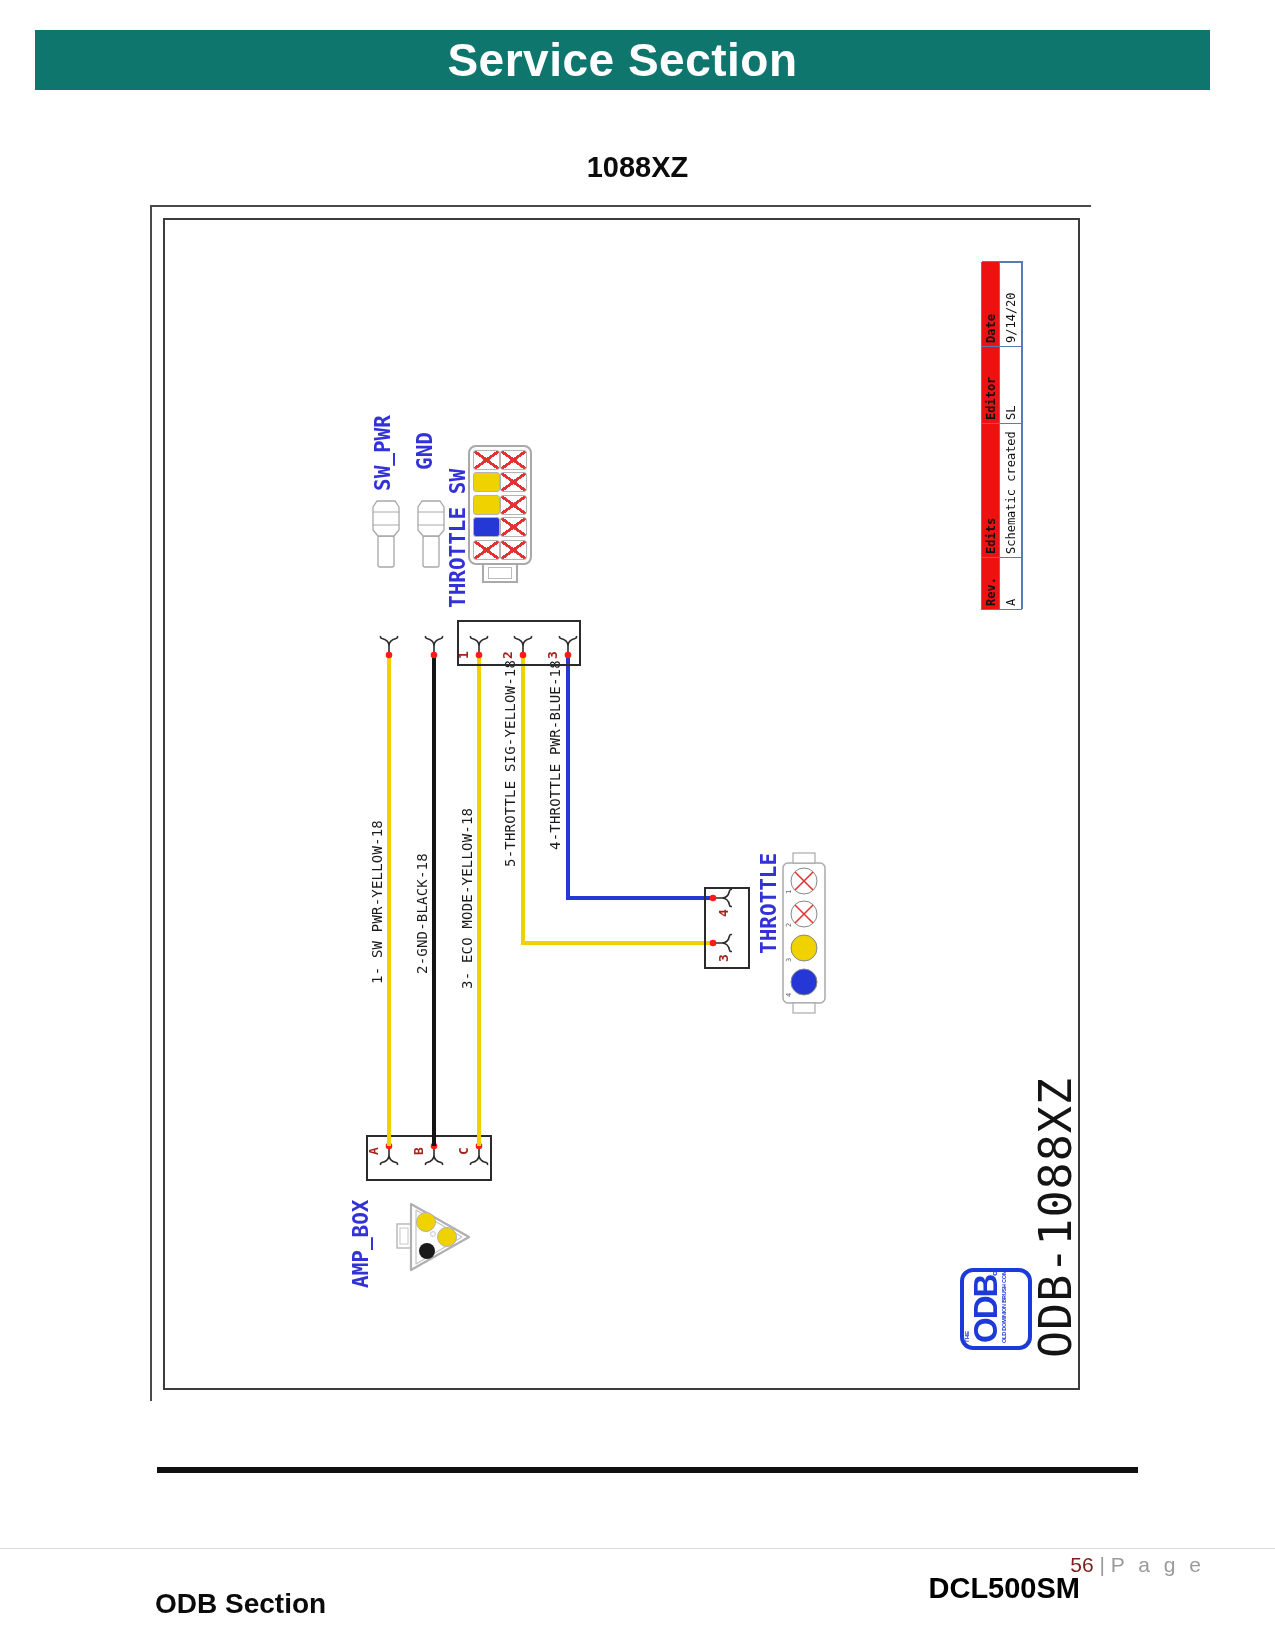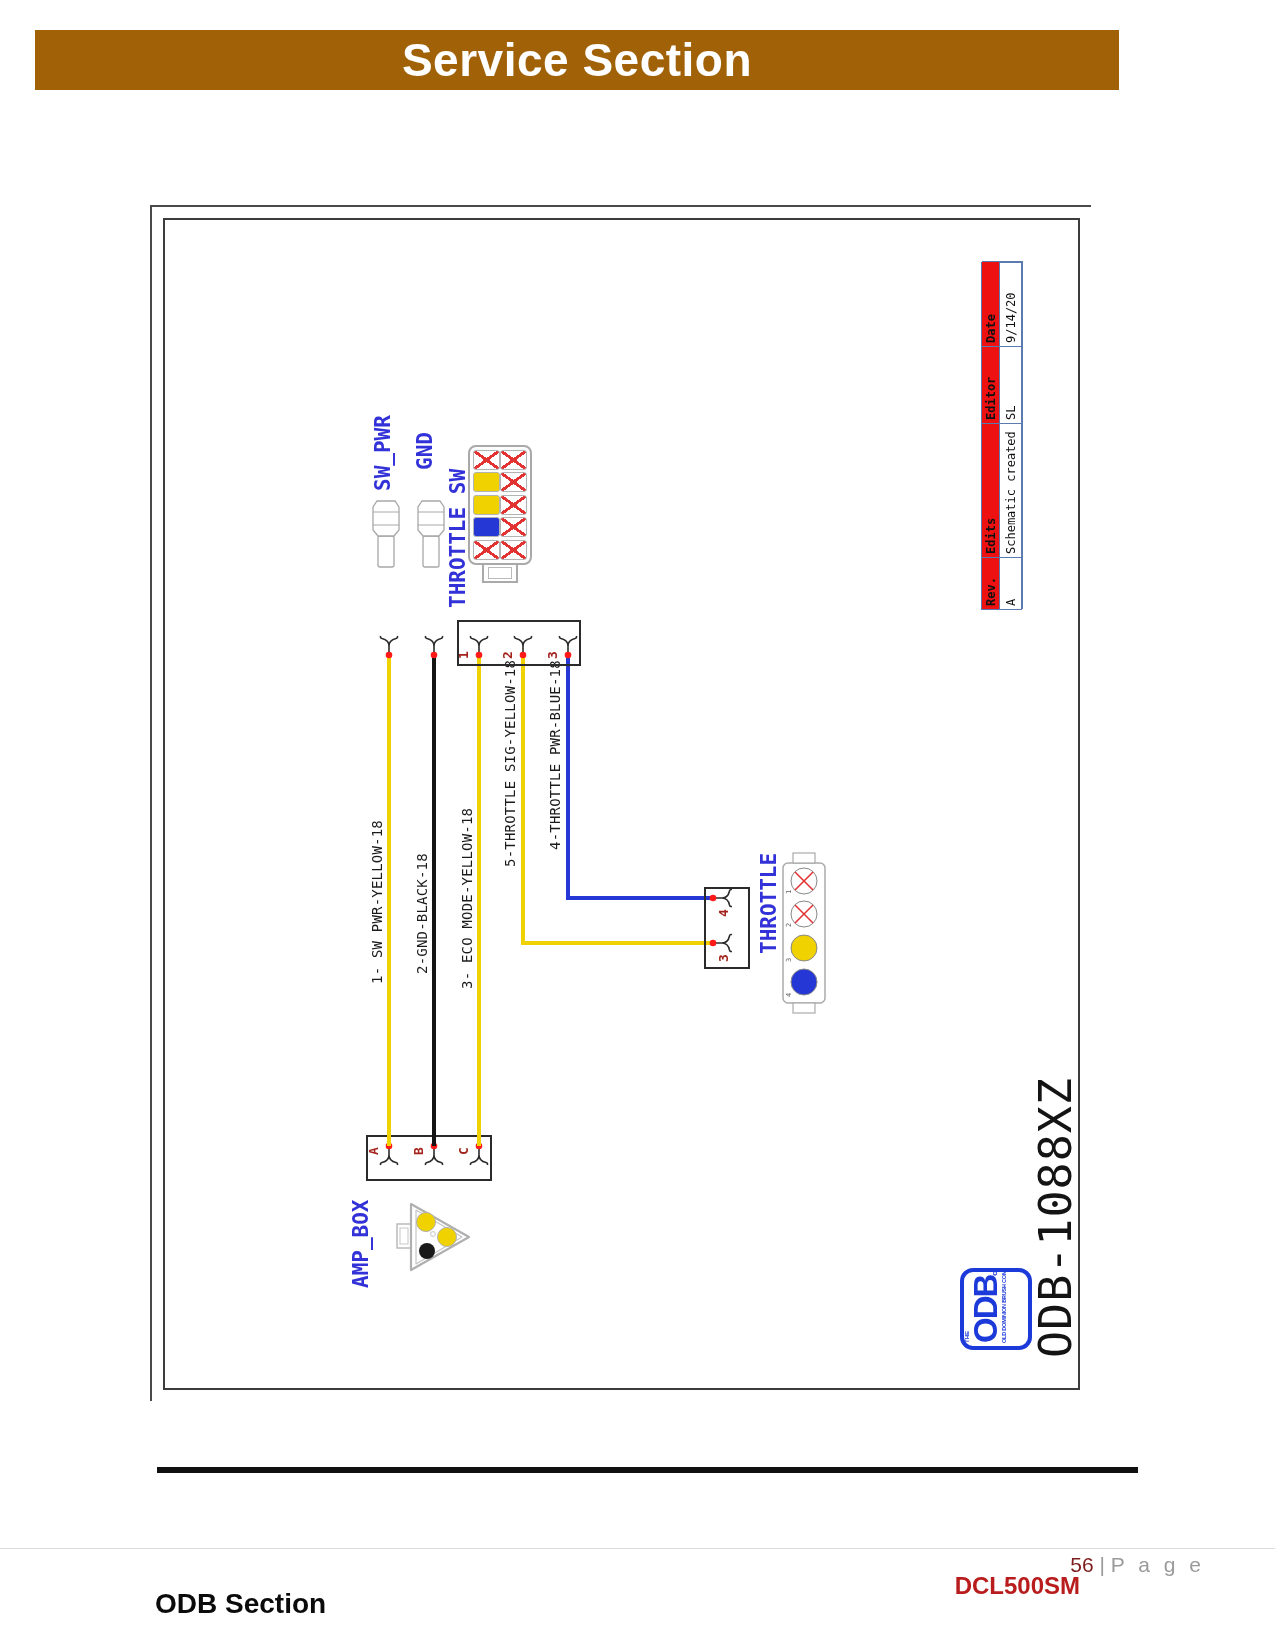--- a/index.html
+++ b/index.html
@@ -1,21 +1,21 @@
 <!DOCTYPE html>
 <html style="--yellow-wire: #f0d200; --black-wire: #141414; --blue-wire: #2538d6; --label-blue: #3232d8; --pin-red: #a3231c; --dot-red: #ff1a1a; --x-red: #e23333; --table-red: #ee1111; --logo-blue: #1c39d9;"><head>
 <meta charset="utf-8">
 <style>
   * { margin:0; padding:0; box-sizing:border-box; }
   html,body { background:#fff; }
   body { width:1275px; height:1650px; position:relative; font-family:"Liberation Sans", sans-serif; }
   .page { position:absolute; inset:0; overflow:hidden; background:#fff; }
 
   
-  .hbar { position:absolute; left:35px; top:30px; width:1084px; height:60px; background:#a16207;
+  .hbar { position:absolute; left:35px; top:30px; width:1175px; height:60px; background:#0f766e;
           display:flex; align-items:center; justify-content:center;text-align:center; }
   .hbar span { color:#fff; font-size:46px; font-weight:900; letter-spacing:.5px; }
   .subtitle { position:absolute; top:95px; left:0; width:100%; text-align:center;
               font-size:41px; font-weight:900; color:#0c0c0c; }
   .model { position:absolute; top:151px; left:0; width:100%; text-align:center;
            font-size:29px; font-weight:900; color:#0c0c0c; }
 
   
   .line { position:absolute; background:#4a4a4a; }
   .heavy { background:#101010; }
@@ -66,30 +66,31 @@
   .logo .comp{ font-size:5.5px; font-weight:bold; white-space:nowrap; letter-spacing:-.2px; }
 
   .dwg { position:absolute; left:30px; top:864px; font-size:45px; color:#141414; letter-spacing:1px; white-space:nowrap; }
 
   
   .hairline { position:absolute; left:0; top:1548px; width:1275px; height:1px; background:#dcdcdc; }
   .pagenum { position:absolute; top:1553px; right:70px; font-size:21px; color:#9a9a9a; white-space:nowrap; }
   .pagenum .num { color:#7f1d1d; }
   .pagenum .pw  { letter-spacing:4px; }
   .fco  { position:absolute; left:155px; top:1588px; font-size:28px; font-weight:900; color:#0b0b0b; }
-  .fdoc { position:absolute; right:195px; top:1572px; font-size:24px; font-weight:900; color:#b91c1c; }
+  .fdoc { position:absolute; right:195px; top:1572px; font-size:29px; font-weight:900; color:#000000; }
 </style>
 </head>
 <body>
 
 <div class="page">
 
   <div class="hbar">
     <span>Service Section</span>
   </div>
+  <div class="model">1088XZ</div>
 
   <div class="line" style="left:150px; top:205px; width:2px; height:1196px;"></div>
   <div class="line" style="left:150px; top:205px; width:941px; height:2px;"></div>
   <div class="line heavy" style="left:157px; top:1467px; width:981px; height:6px;"></div>
 
   <div class="land">
 
     <div class="bluelbl" style="left:100px; top:184px;">AMP_BOX</div>
     <div class="connbox" style="left:207px; top:201px; width:46px; height:126px;"></div>
     <div class="pinid" style="left:231px; top:201px;">A</div>

